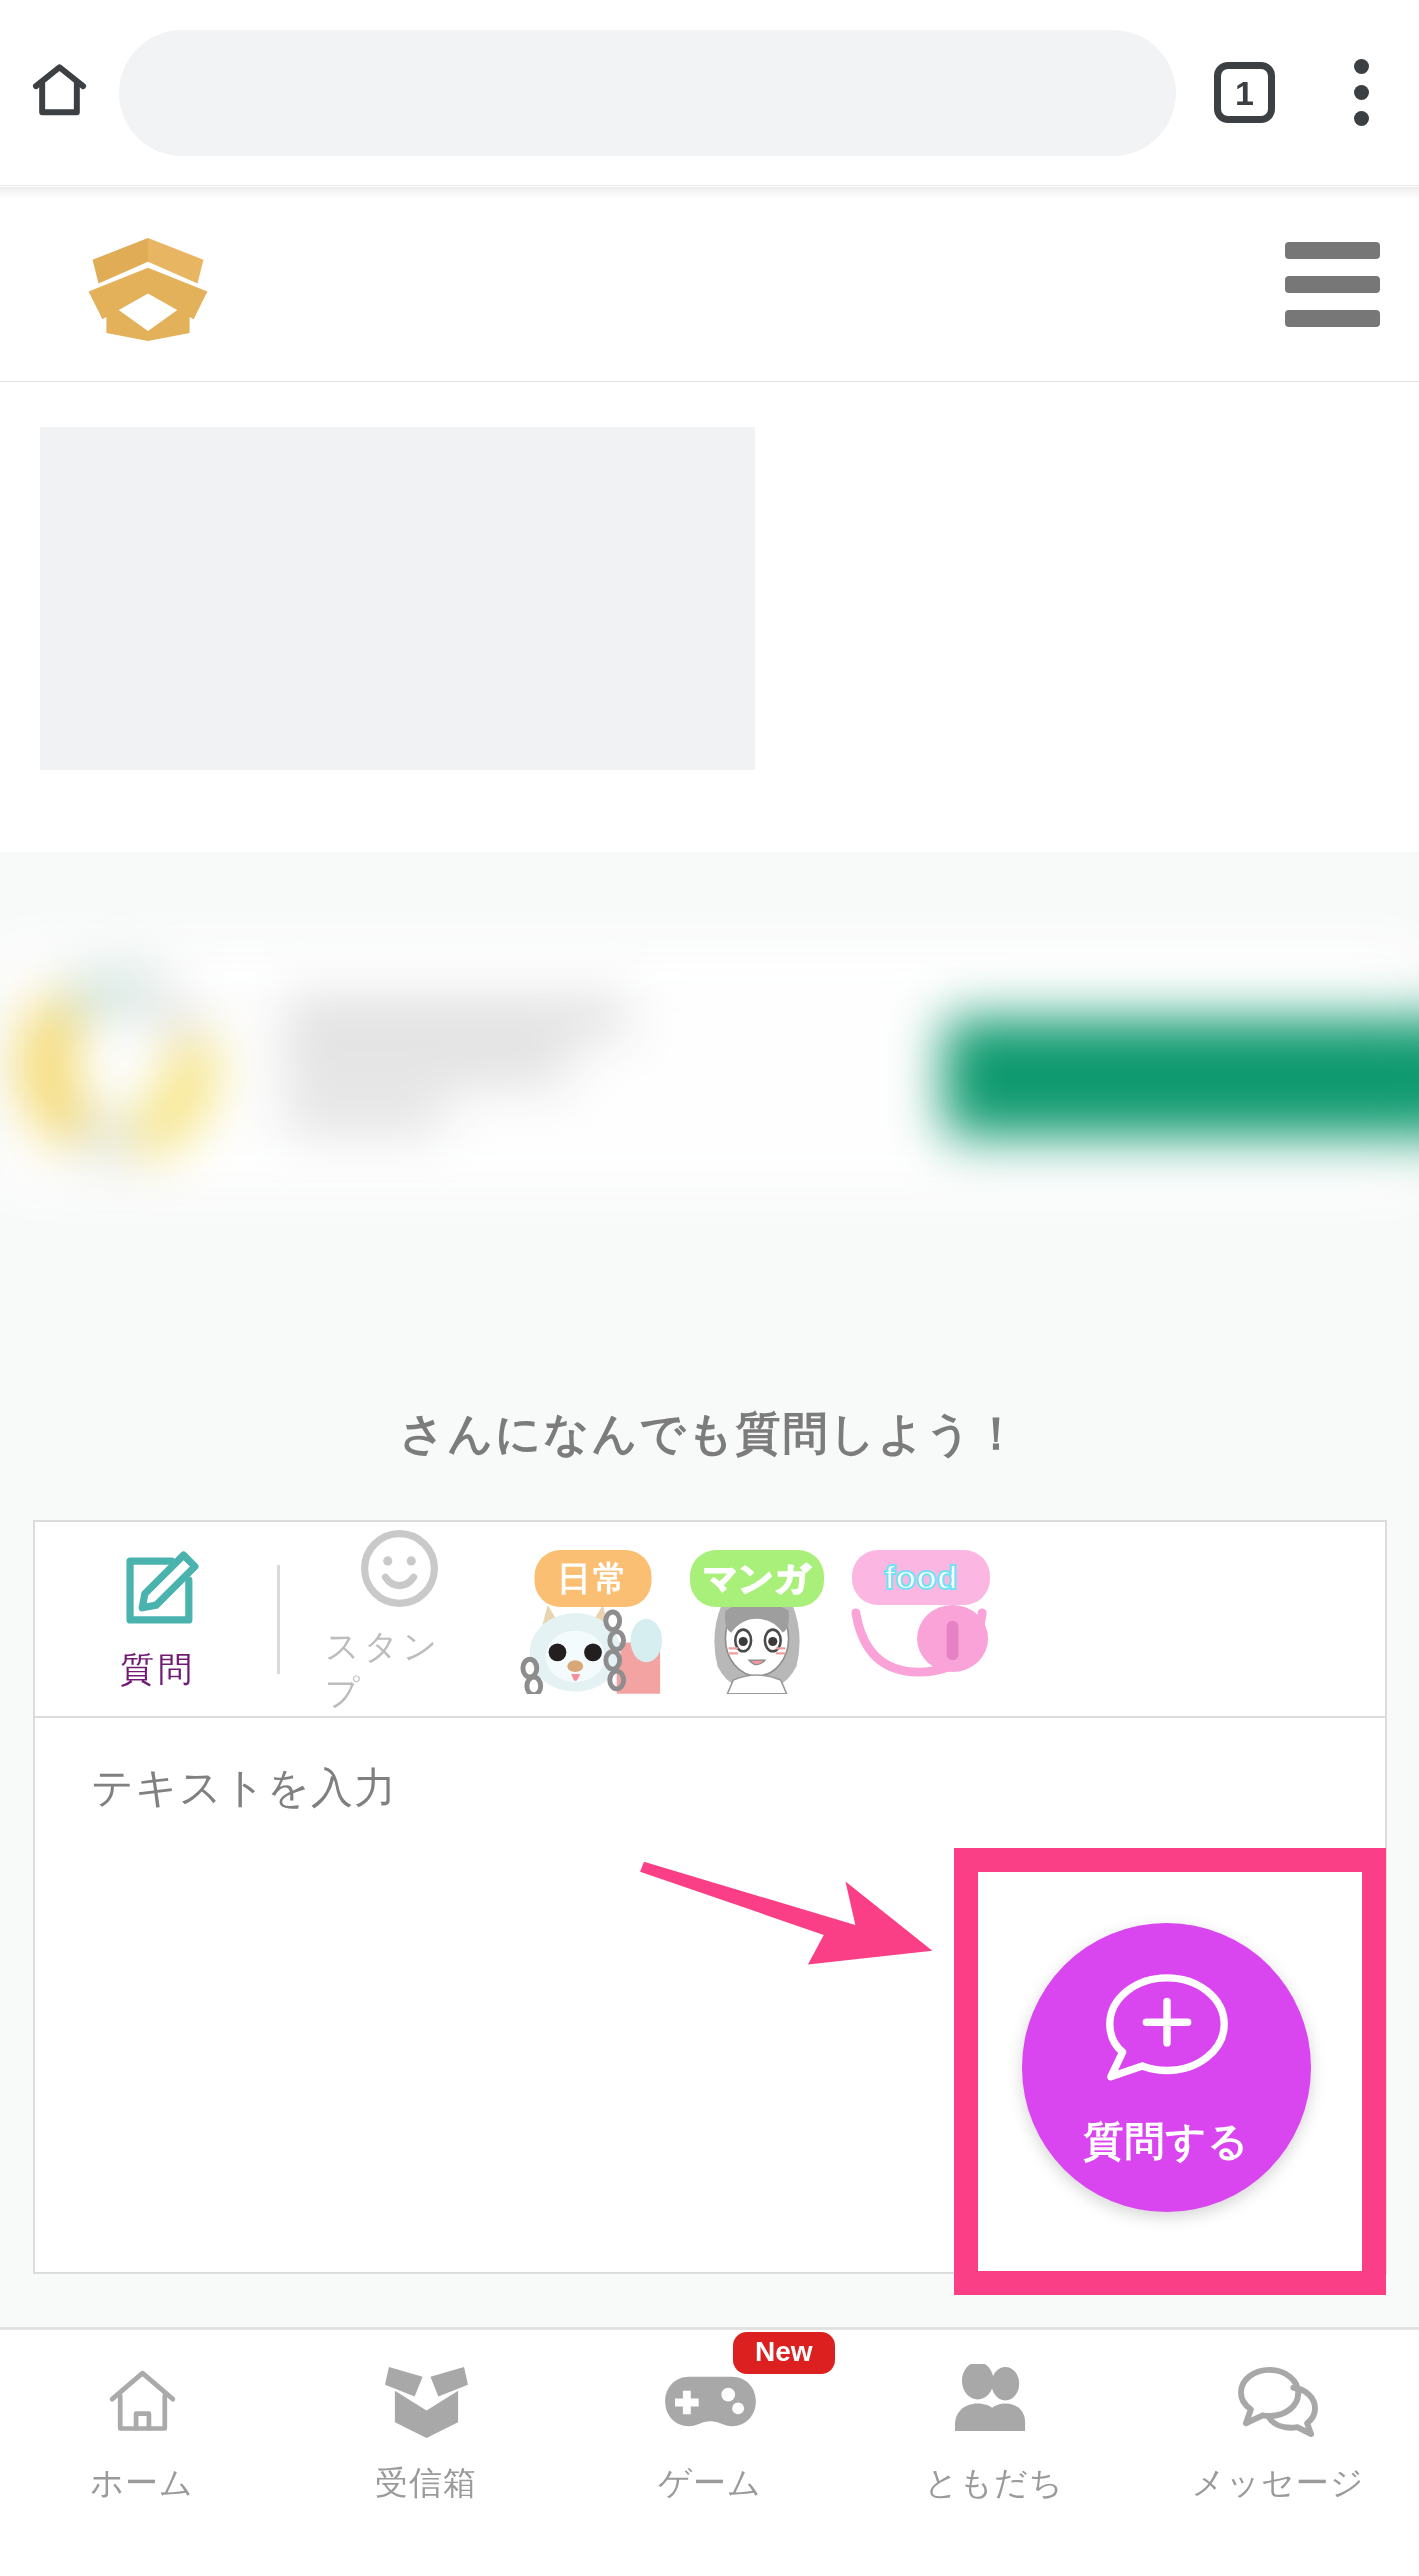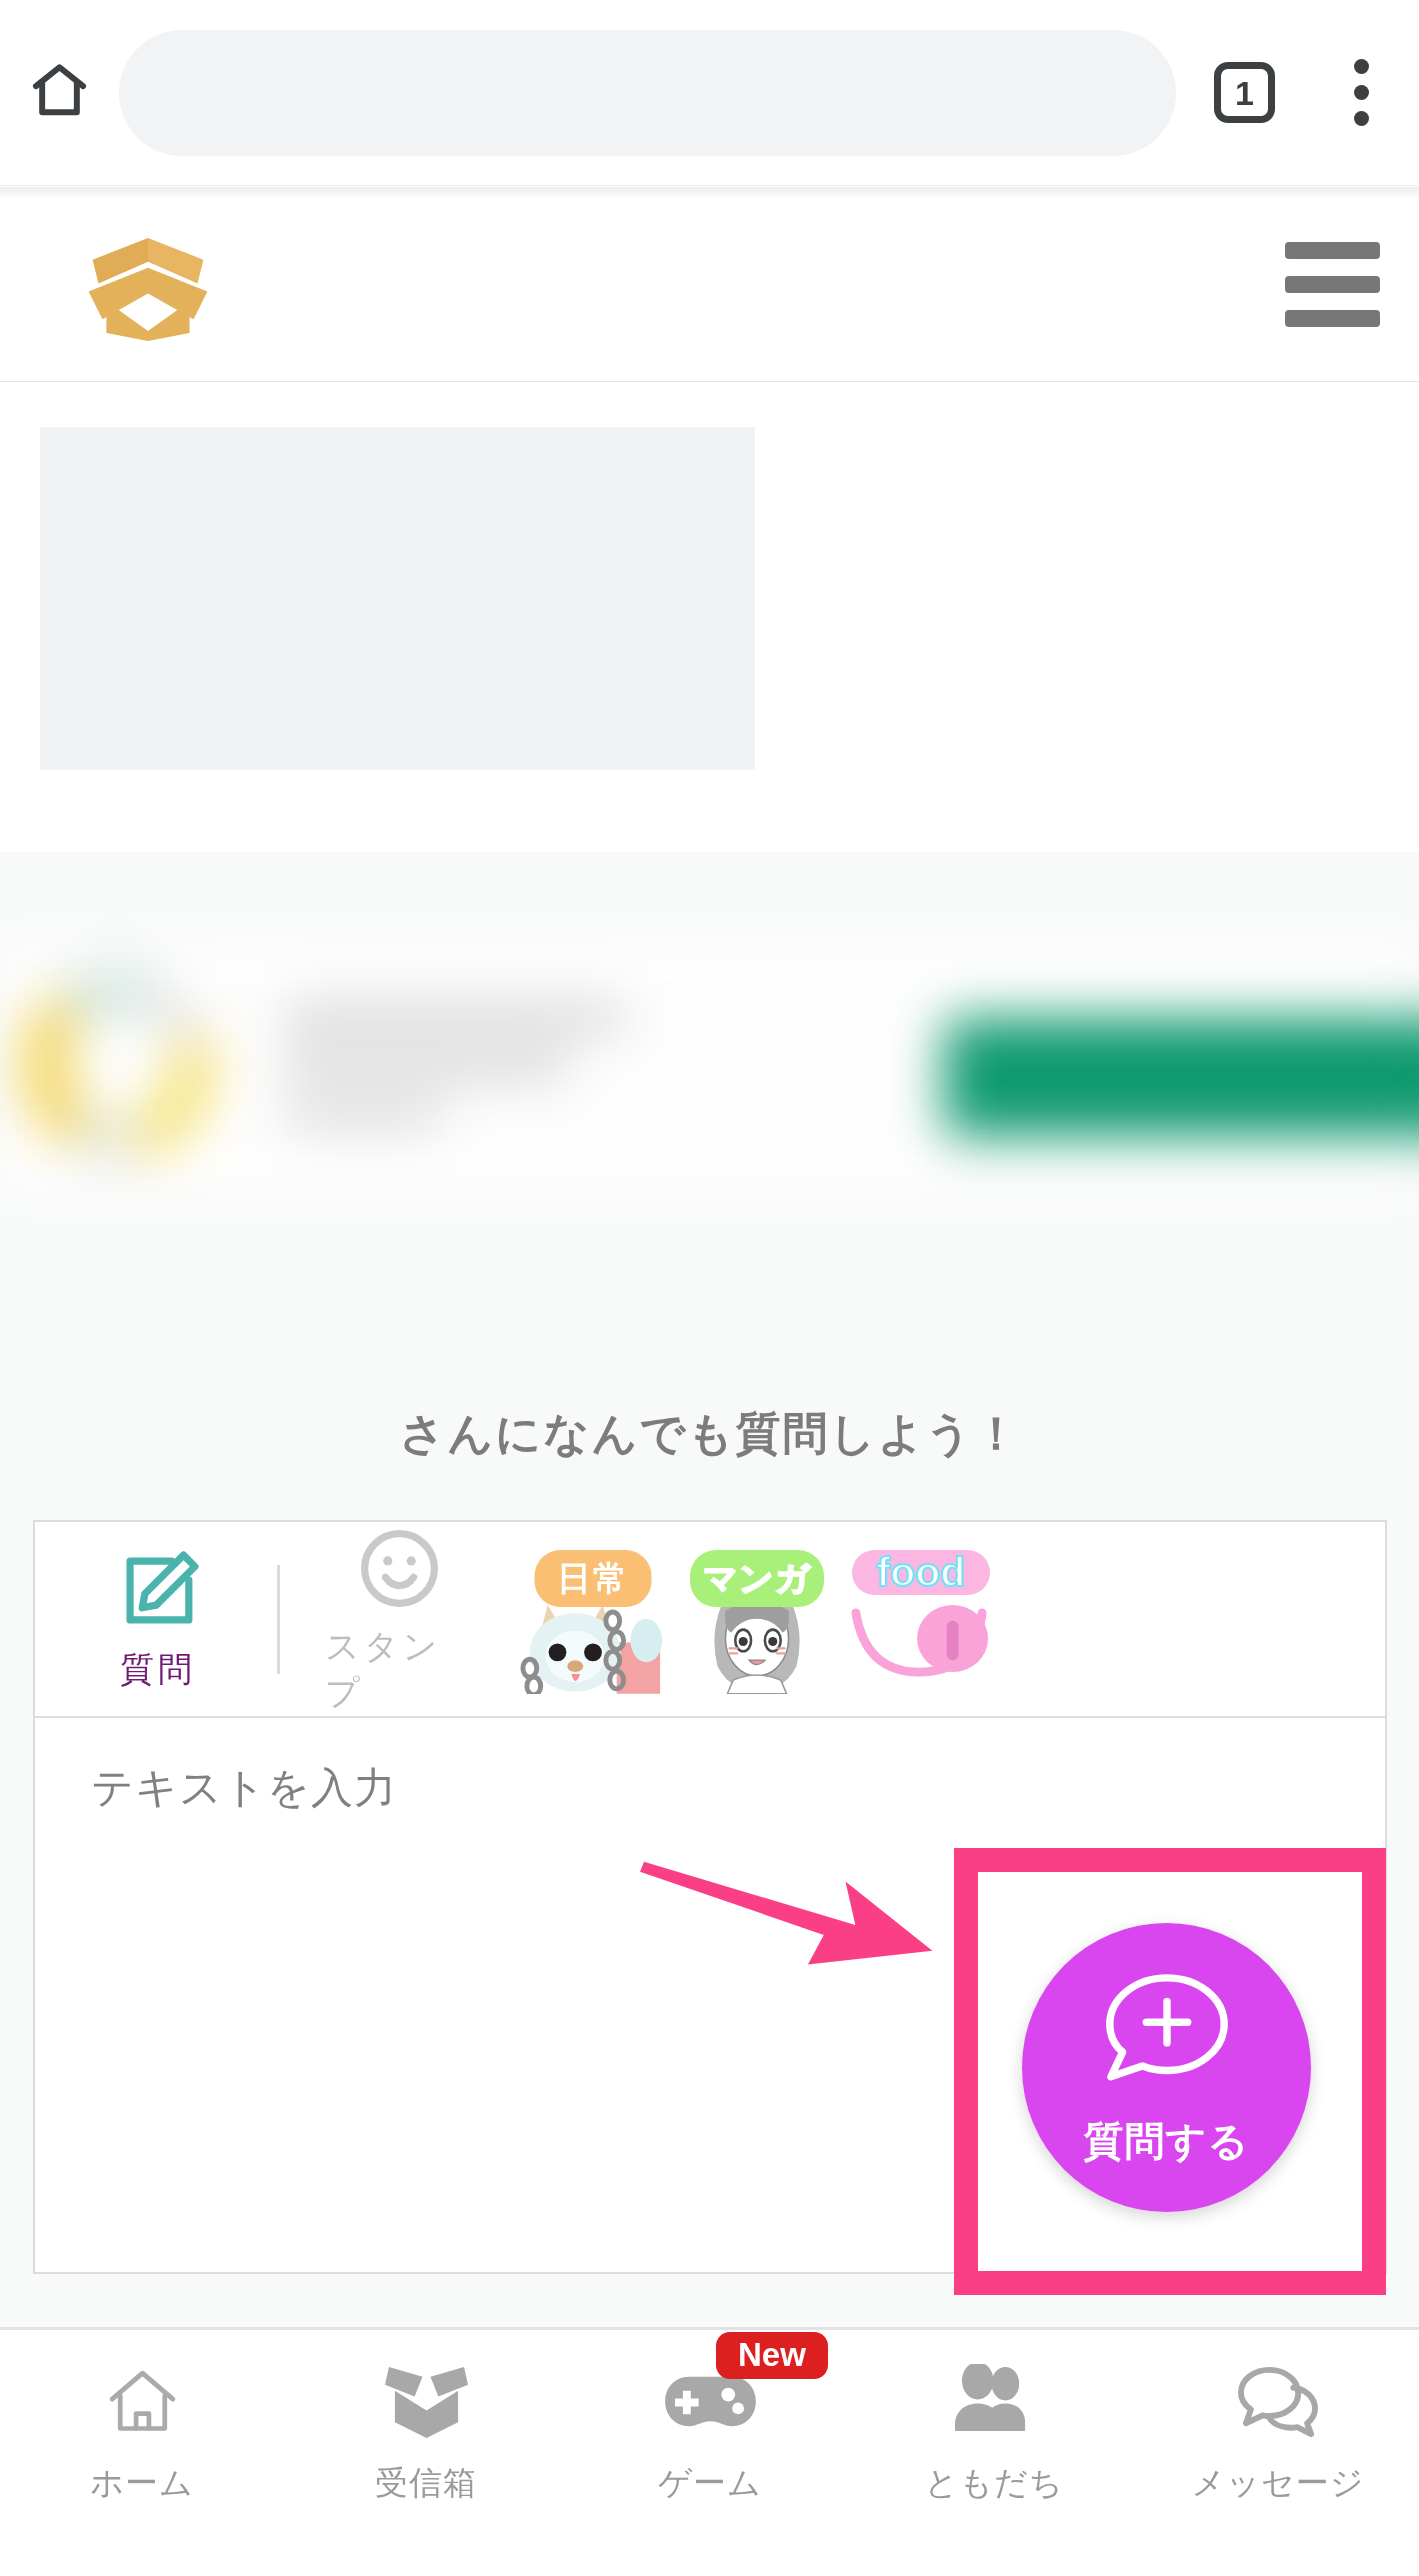--- a/index.html
+++ b/index.html
@@ -122,22 +122,22 @@
   .cap-nichijo {
     width:117px; height:57px; border-radius:26px; background:#fbbf73;
     color:#ffffff; font-size:34px; letter-spacing:2px;
   }
   .cap-manga {
     width:134px; height:57px; border-radius:26px; background:#a9f07a;
     color:#4c1d95; font-size:34px; letter-spacing:1px;
     -webkit-text-stroke:2px #ffffff;
   }
   .cap-food {
-    width:138px; height:45px; border-radius:26px; background:#fbb7e2;
-    color:#ffffff; font-size:41px; letter-spacing:0px;
+    width:138px; height:55px; border-radius:26px; background:#fbb7e2;
+    color:#ffffff; font-size:34px; letter-spacing:0px;
     -webkit-text-stroke:2px #6fe3f5;
   }
 
   
   .art-dog { position:absolute; left:0; bottom:0; width:150px; height:103px; }
   
   .art-girl { position:absolute; left:0; bottom:0; width:150px; height:111px; }
   
   .art-food { position:absolute; left:0; bottom:4px; width:150px; height:99px; }
 
@@ -172,23 +172,23 @@
     background:#ffffff; border-top:3px solid #e2e2e2;
     display:flex; align-items:flex-start; padding-top:26px;
   }
   .nav-item {
     flex:1; display:flex; flex-direction:column; align-items:center;
     position:relative; gap:14px;
   }
   .nav-item .nav-label { font-size:33px; color:#9a9a9a; letter-spacing:1px; }
   .nav-icon { height:91px; display:flex; align-items:center; justify-content:center; }
   .new-badge {
-    position:absolute; top:-24px; left:50%; margin-left:6px;
+    position:absolute; top:-24px; left:50%; margin-left:23px;
     background:#dc1f1f; color:#ffffff;
-    font-size:33px; font-weight:bold;
+    font-size:28px; font-weight:bold;
     padding:6px 22px 8px; border-radius:14px; line-height:1; z-index:5;
   }
 </style>
 </head>
 <body>
 
 <div id="page">
 
   <div class="browser-bar">
     <div class="home-btn">

